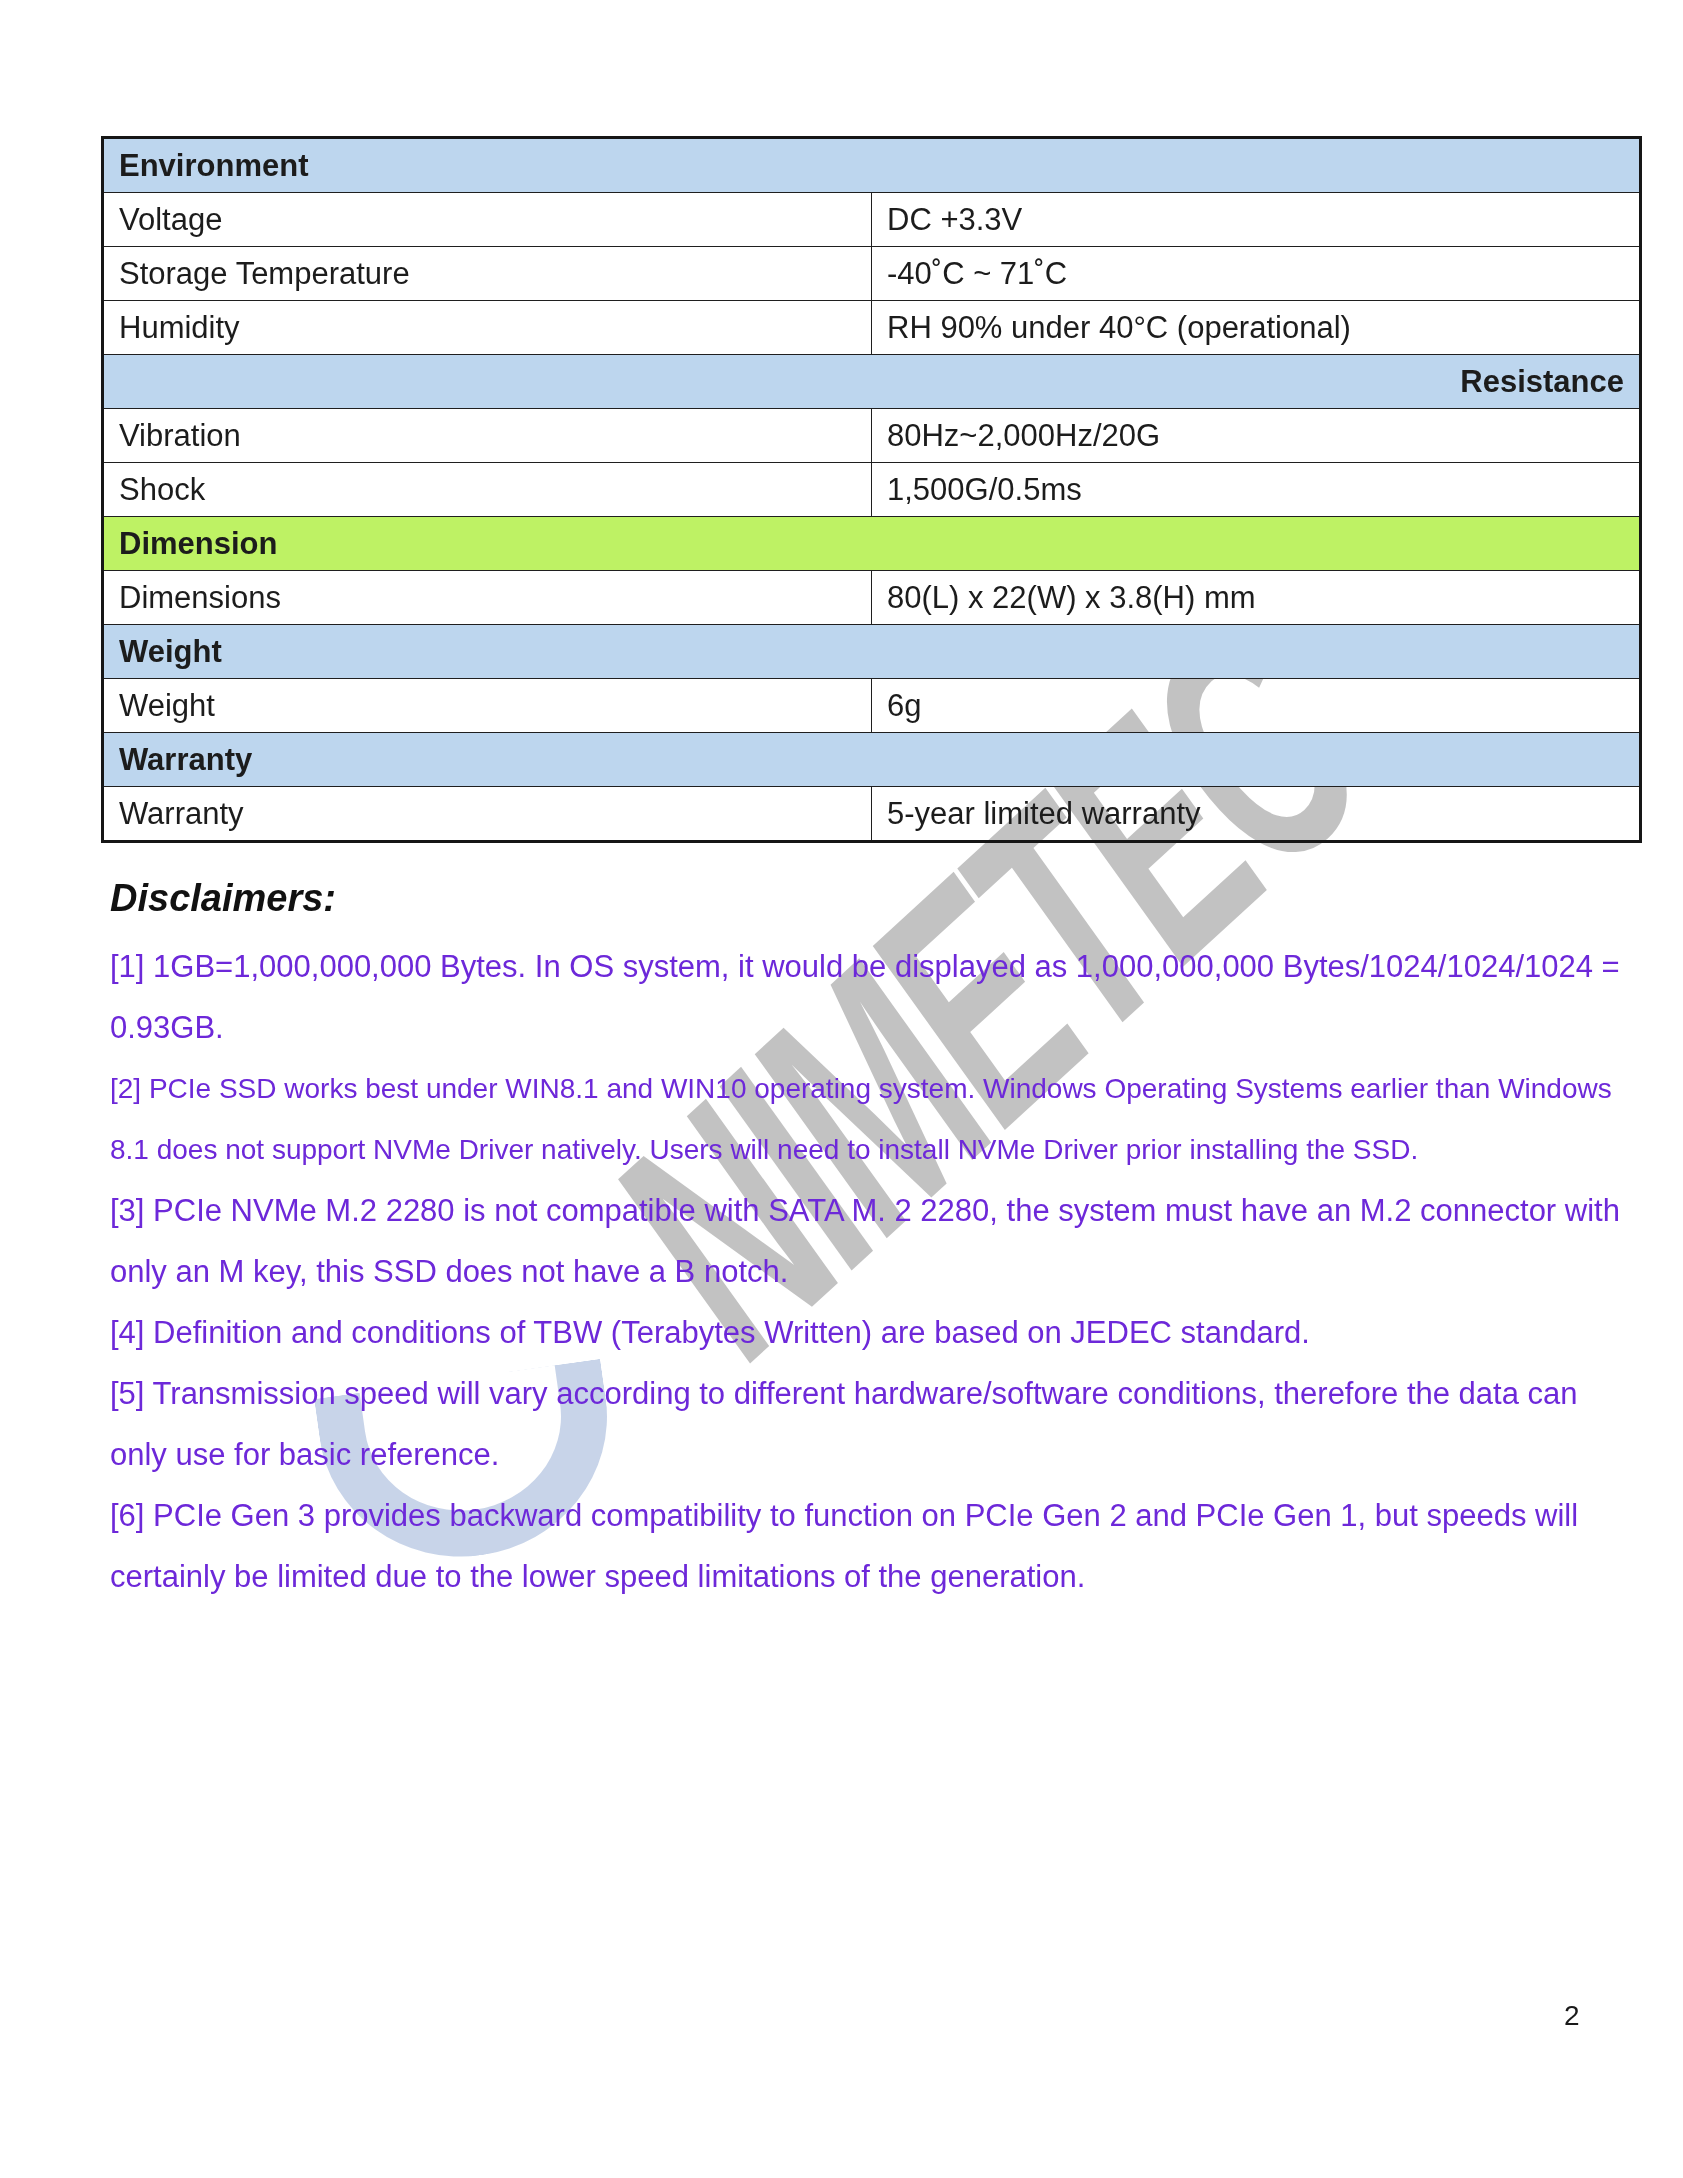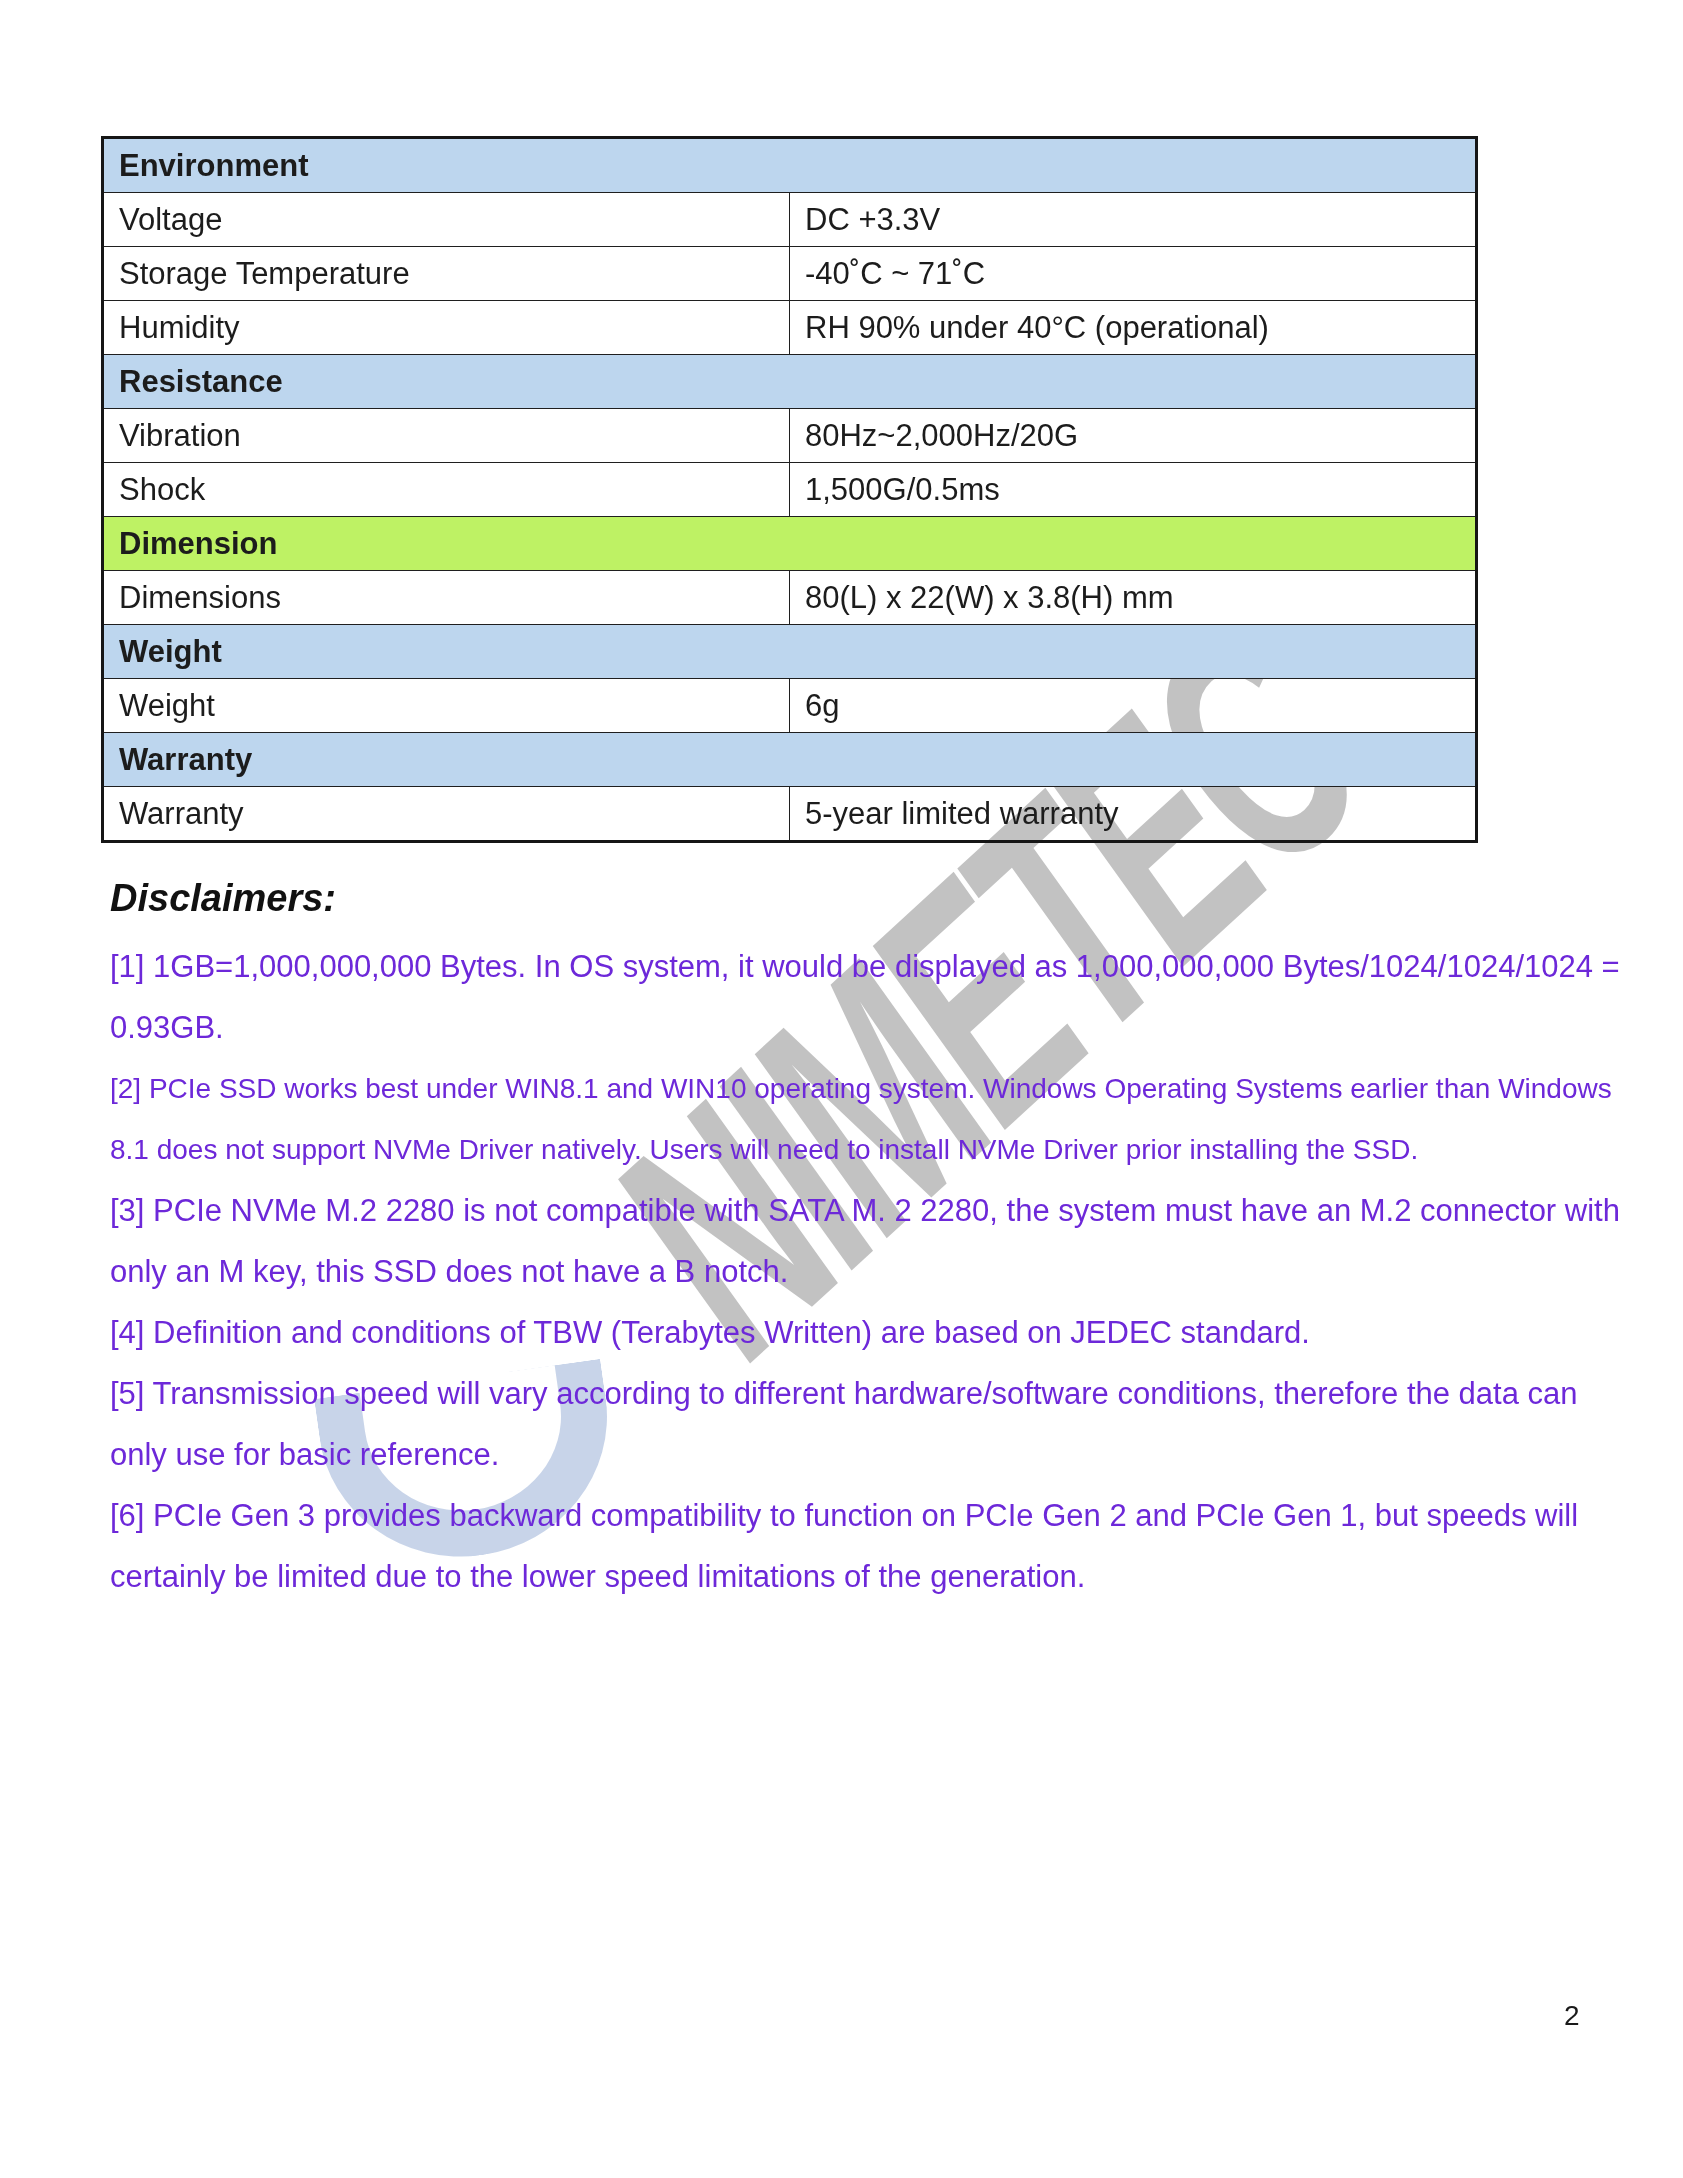--- a/index.html
+++ b/index.html
@@ -41,21 +41,21 @@
     border-bottom-right-radius: 145px 139px;
     transform: rotate(-8deg);
     z-index: 0;
   }
 
   
   .spec-table {
     position: absolute;
     left: 101px;
     top: 136px;
-    width: 1377px;
+    width: 1541px;
     border-collapse: collapse;
     z-index: 1;
     table-layout: fixed;
   }
   .spec-table td {
     border: 1.5px solid #1f1f1f;
     height: 53px;
     padding: 0 15px;
     font-size: 31px;
     vertical-align: middle;
@@ -123,21 +123,21 @@
         </tr>
         <tr>
           <td class="label">Storage Temperature</td>
           <td class="value">-40˚C ~ 71˚C</td>
         </tr>
         <tr>
           <td class="label">Humidity</td>
           <td class="value">RH 90% under 40°C (operational)</td>
         </tr>
         <tr>
-          <td colspan="2" class="sec" style="background: rgb(189, 214, 238);">Resistance</td>
+          <td colspan="2" class="sec" style="background: rgb(189, 214, 238); text-align: right;">Resistance</td>
         </tr>
         <tr>
           <td class="label">Vibration</td>
           <td class="value">80Hz~2,000Hz/20G</td>
         </tr>
         <tr>
           <td class="label">Shock</td>
           <td class="value">1,500G/0.5ms</td>
         </tr>
         <tr>

